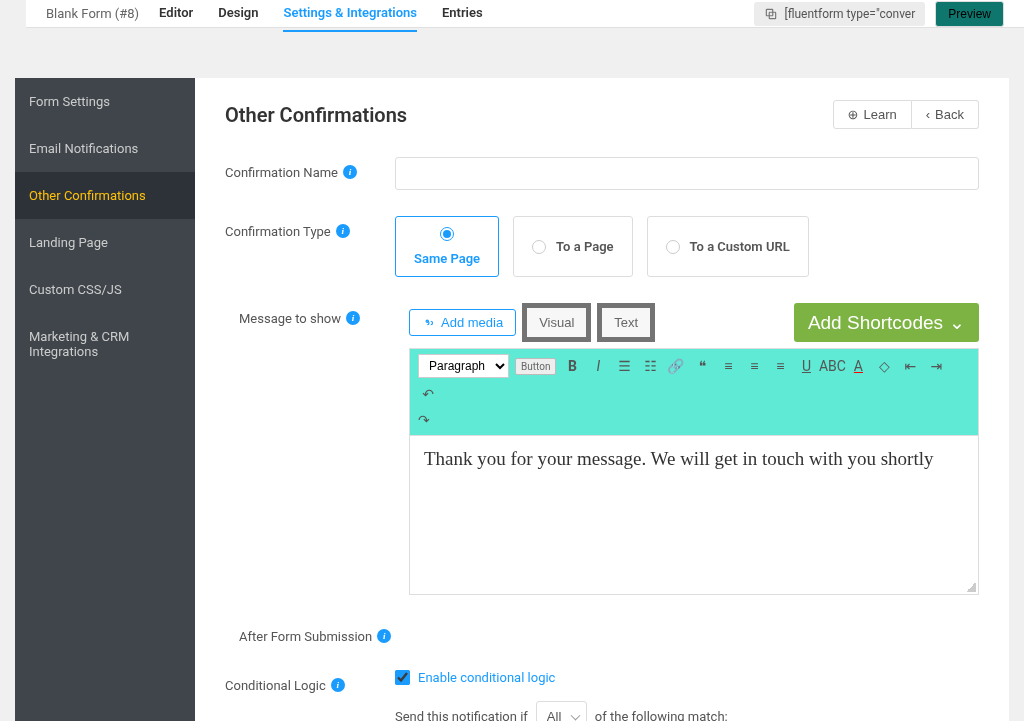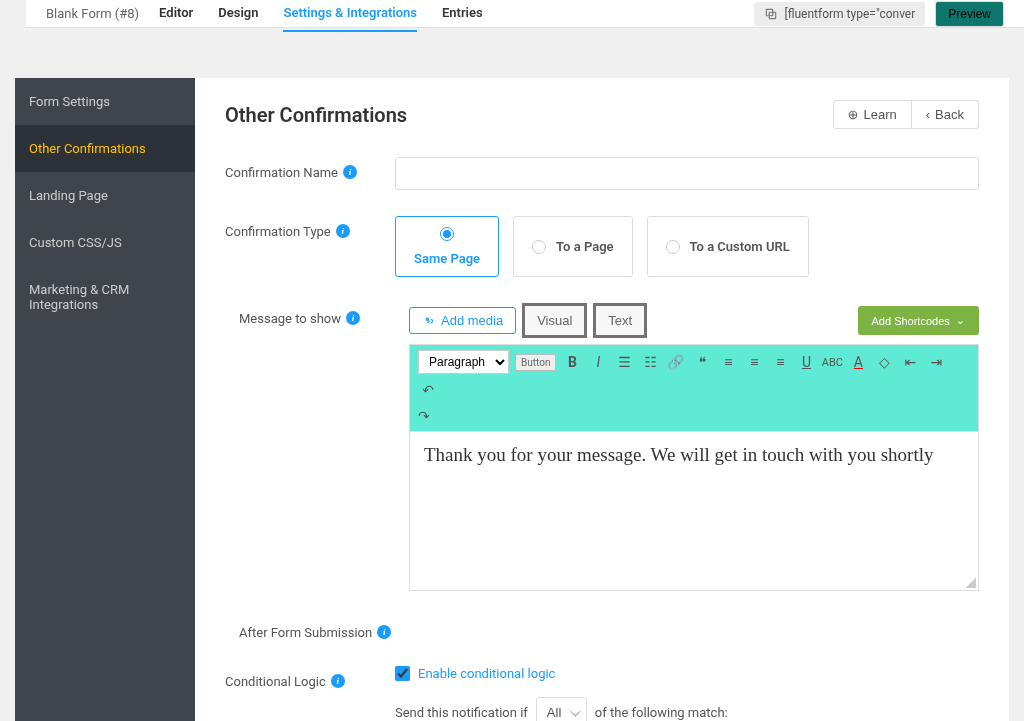--- a/index.html
+++ b/index.html
@@ -36,22 +36,22 @@
 
 .radio-group { display: flex; gap: 14px; }
 .radio-btn { display: flex; align-items: center; gap: 10px; padding: 10px 18px; border: 1px solid #ddd; border-radius: 3px; cursor: pointer; font-size: 13px; font-weight: 600; color: #555; background: #fff; }
 .radio-btn.selected { border-color: #1a9cff; color: #1a9cff; flex-direction: column; }
 .radio-circle { width: 14px; height: 14px; border-radius: 50%; border: 1px solid #ccc; display: flex; align-items: center; justify-content: center; }
 .radio-btn.selected .radio-circle { border-color: #1a9cff; }
 .radio-btn.selected .radio-circle::after { content: ''; width: 8px; height: 8px; border-radius: 50%; background: #1a9cff; }
 
 .editor-header { display: flex; align-items: center; margin-bottom: 0; gap: 6px; }
 .add-media-btn { border: 1px solid #1a9cff; color: #1a9cff; background: #fff; padding: 5px 12px; border-radius: 3px; font-size: 13px; display: inline-flex; align-items: center; gap: 5px; cursor: pointer; }
-.mode-tab { border: 3px solid #737373; background: #f7f7f7; padding: 7px 12px; font-size: 13px; cursor: pointer; color: #666; }
-.shortcode-btn { margin-left: auto; background: #7cb342; color: #fff; border: none; padding: 8px 14px; border-radius: 3px; font-size: 11px; display: inline-flex; align-items: center; gap: 6px; cursor: pointer; }
+.mode-tab { border: 5px solid #737373; background: #f7f7f7; padding: 7px 12px; font-size: 13px; cursor: pointer; color: #666; }
+.shortcode-btn { margin-left: auto; background: #7cb342; color: #fff; border: none; padding: 8px 14px; border-radius: 3px; font-size: 19px; display: inline-flex; align-items: center; gap: 6px; cursor: pointer; }
 
 .toolbar { border: 1px solid #ddd; border-bottom: none; background: #5eead4; padding: 5px 8px; display: flex; align-items: center; gap: 6px; flex-wrap: wrap; margin-top: 6px; }
 .toolbar select { border: 1px solid #ccc; padding: 3px 6px; font-size: 12px; background: #fff; }
 .toolbar .btn-tag { border: 1px solid #bbb; background: #eee; padding: 2px 5px; font-size: 10px; border-radius: 2px; color: #666; }
 .toolbar .tb-icon { width: 20px; height: 20px; display: inline-flex; align-items: center; justify-content: center; cursor: pointer; color: #555; font-size: 14px; }
 
 .editor-body { border: 1px solid #ddd; min-height: 160px; padding: 12px 14px; font-family: Liberation Serif, serif; font-size: 19px; color: #333; resize: vertical; position: relative; }
 .editor-body::after { content: ''; position: absolute; right: 2px; bottom: 2px; width: 10px; height: 10px; background: linear-gradient(135deg, transparent 50%, #ccc 50%); }
 
 .checkbox-row { display: flex; align-items: center; gap: 8px; color: #1a9cff; font-size: 13px; margin-bottom: 16px; }
@@ -84,20 +84,21 @@
         </span>
       <span>[fluentform type="conver</span>
     </div>
     <button class="preview-btn">Preview</button>
   </div>
 </div>
 
 <div class="container">
   <div class="sidebar">
     <div class="item">Form Settings</div>
+    <div class="item">Email Notifications</div>
     <div class="item active">Other Confirmations</div>
     <div class="item">Landing Page</div>
     <div class="item">Custom CSS/JS</div>
     <div class="item">Marketing &amp; CRM Integrations</div>
   </div>
 
   <div class="main">
     <div class="page-header">
       <h1>Other Confirmations</h1>
       <div class="actions">
@@ -180,21 +181,21 @@
           <span class="tb-icon">☰</span>
           <span class="tb-icon">☷</span>
           <span class="tb-icon">🔗</span>
           <span class="tb-icon">❝</span>
           <span class="tb-icon">≡</span>
           <span class="tb-icon">≡</span>
           <span class="tb-icon">≡</span>
           <span class="tb-icon">
               <u>U</u>
             </span>
-          <span class="tb-icon" style="font-size:11px">ABC</span>
+          <span class="tb-icon" style="font-size:14px">ABC</span>
           <span class="tb-icon">
               <u style="text-decoration-color:red">A</u>
             </span>
           <span class="tb-icon">◇</span>
           <span class="tb-icon">⇤</span>
           <span class="tb-icon">⇥</span>
           <span class="tb-icon">↶</span>
           <span class="tb-icon" style="width:100%;justify-content:flex-start">↷</span>
         </div>
         <div class="editor-body">Thank you for your message. We will get in touch with you shortly</div>

